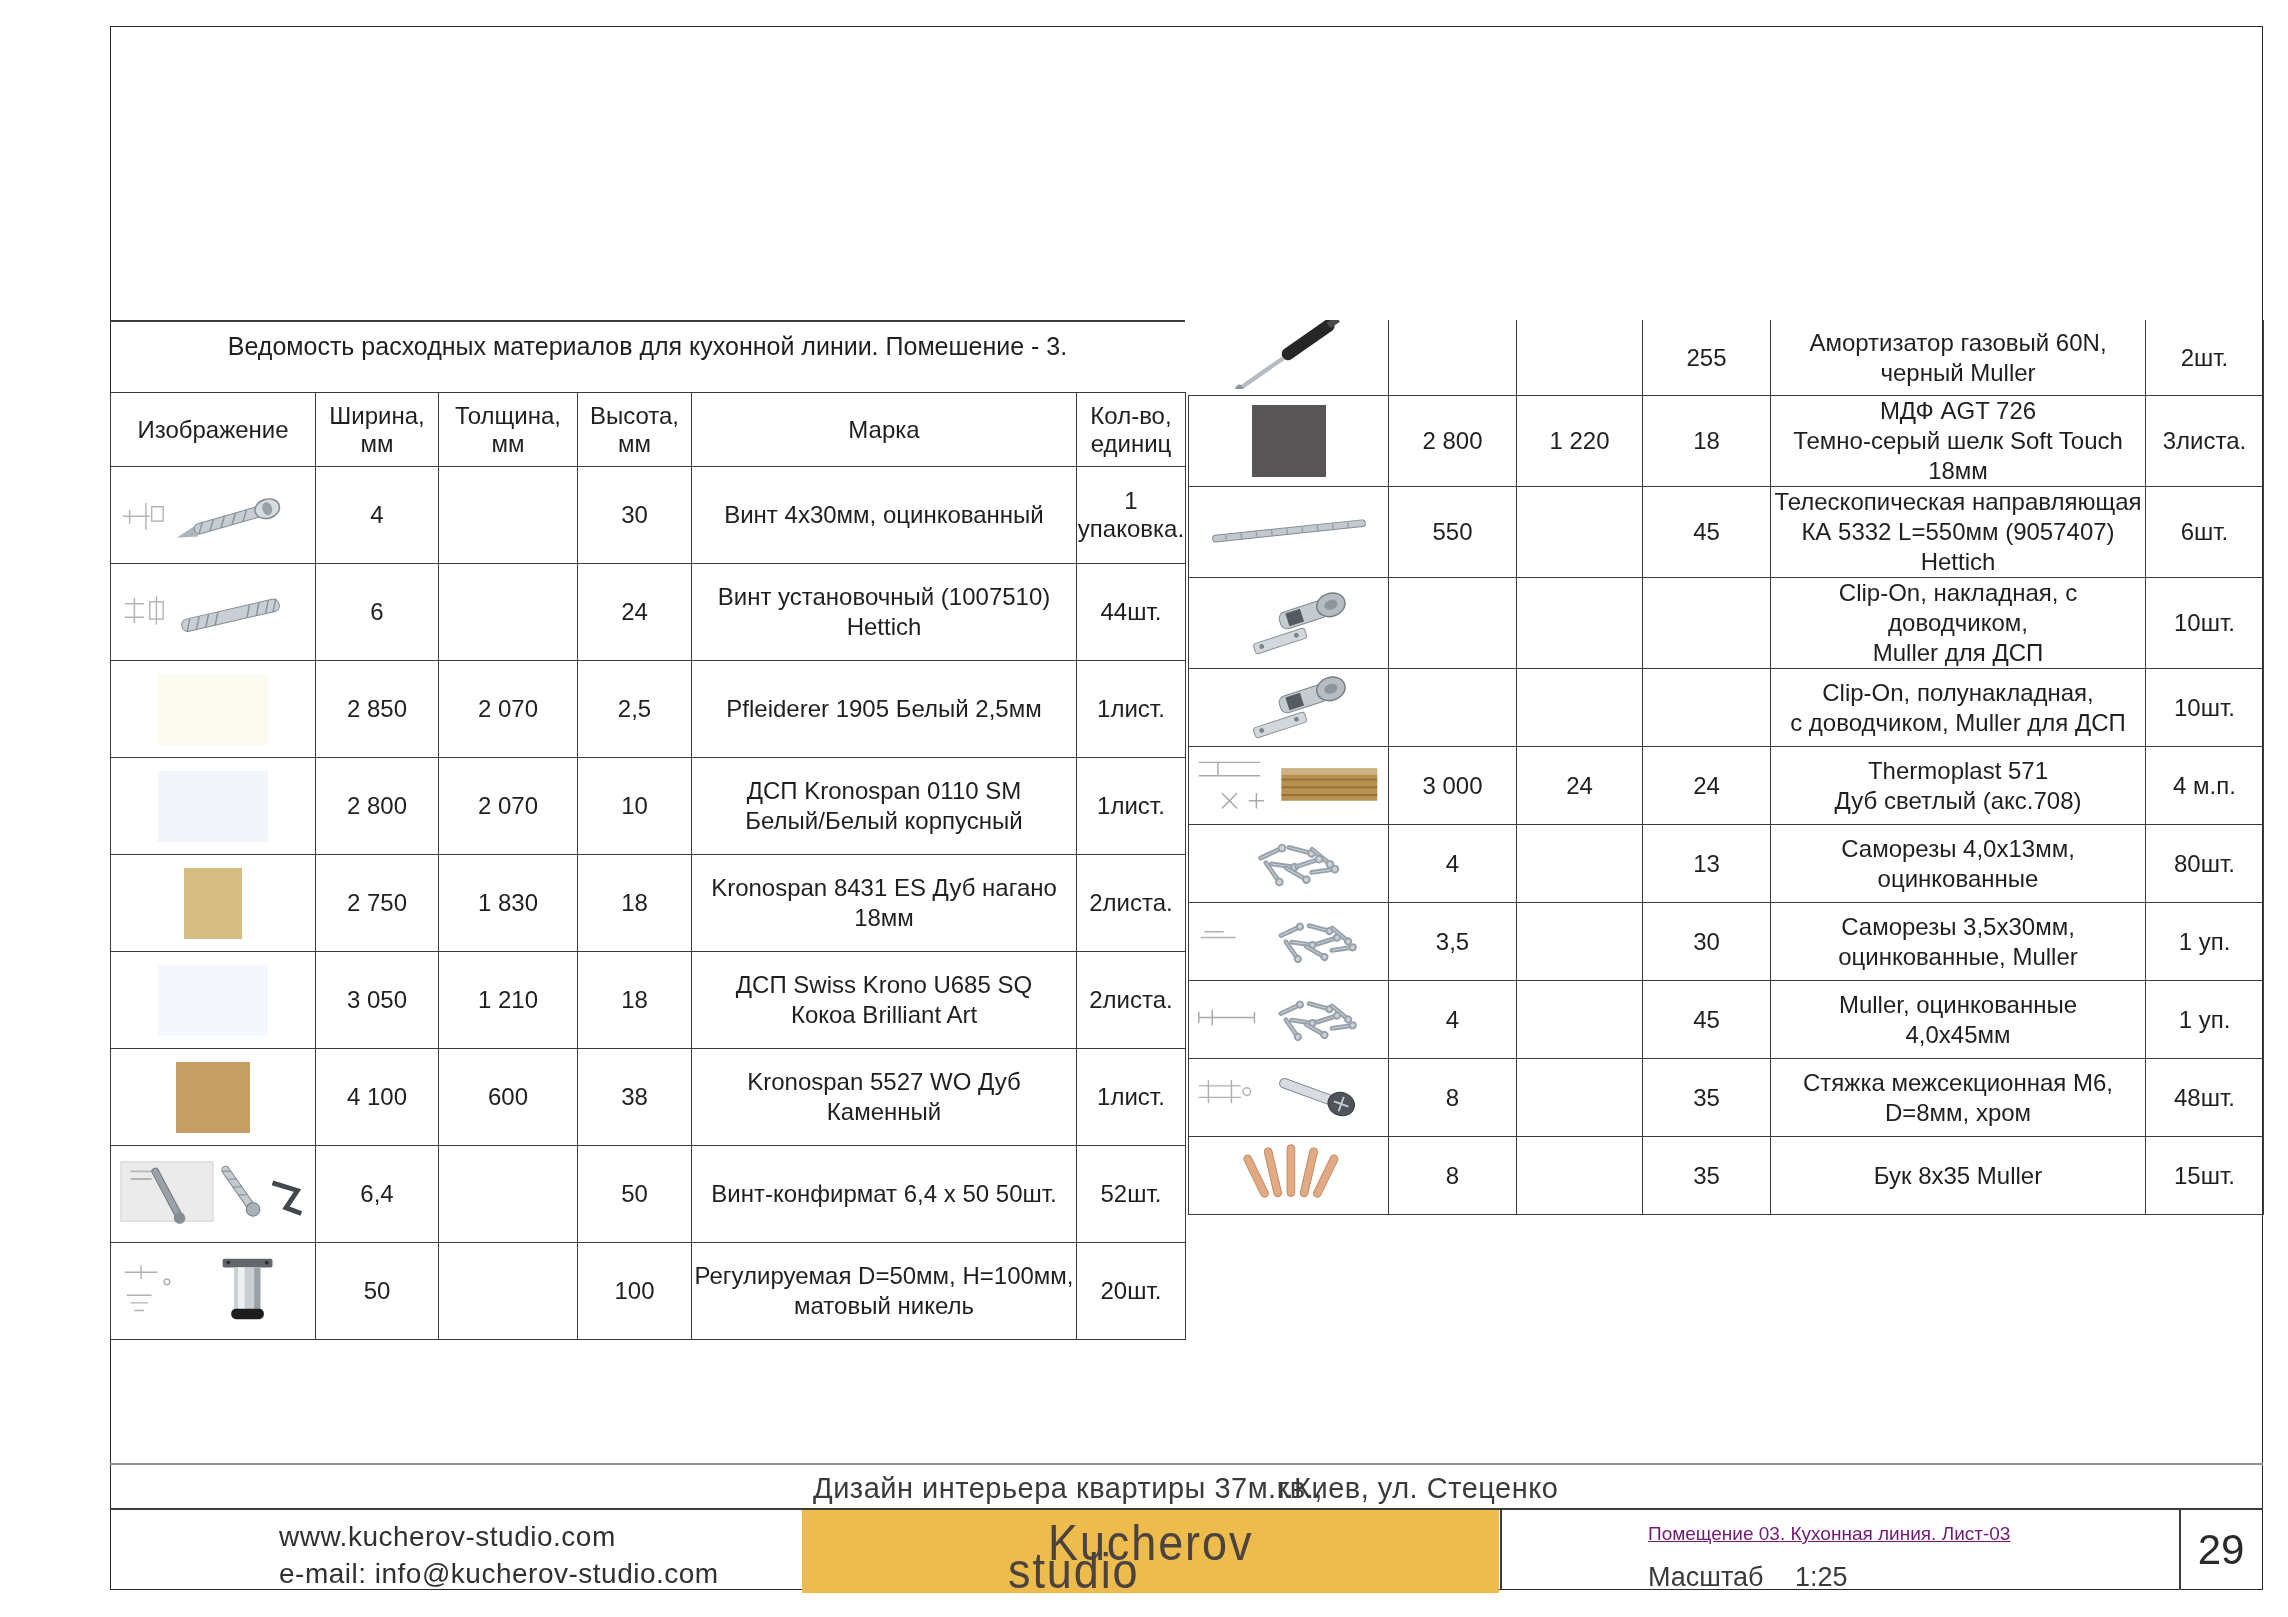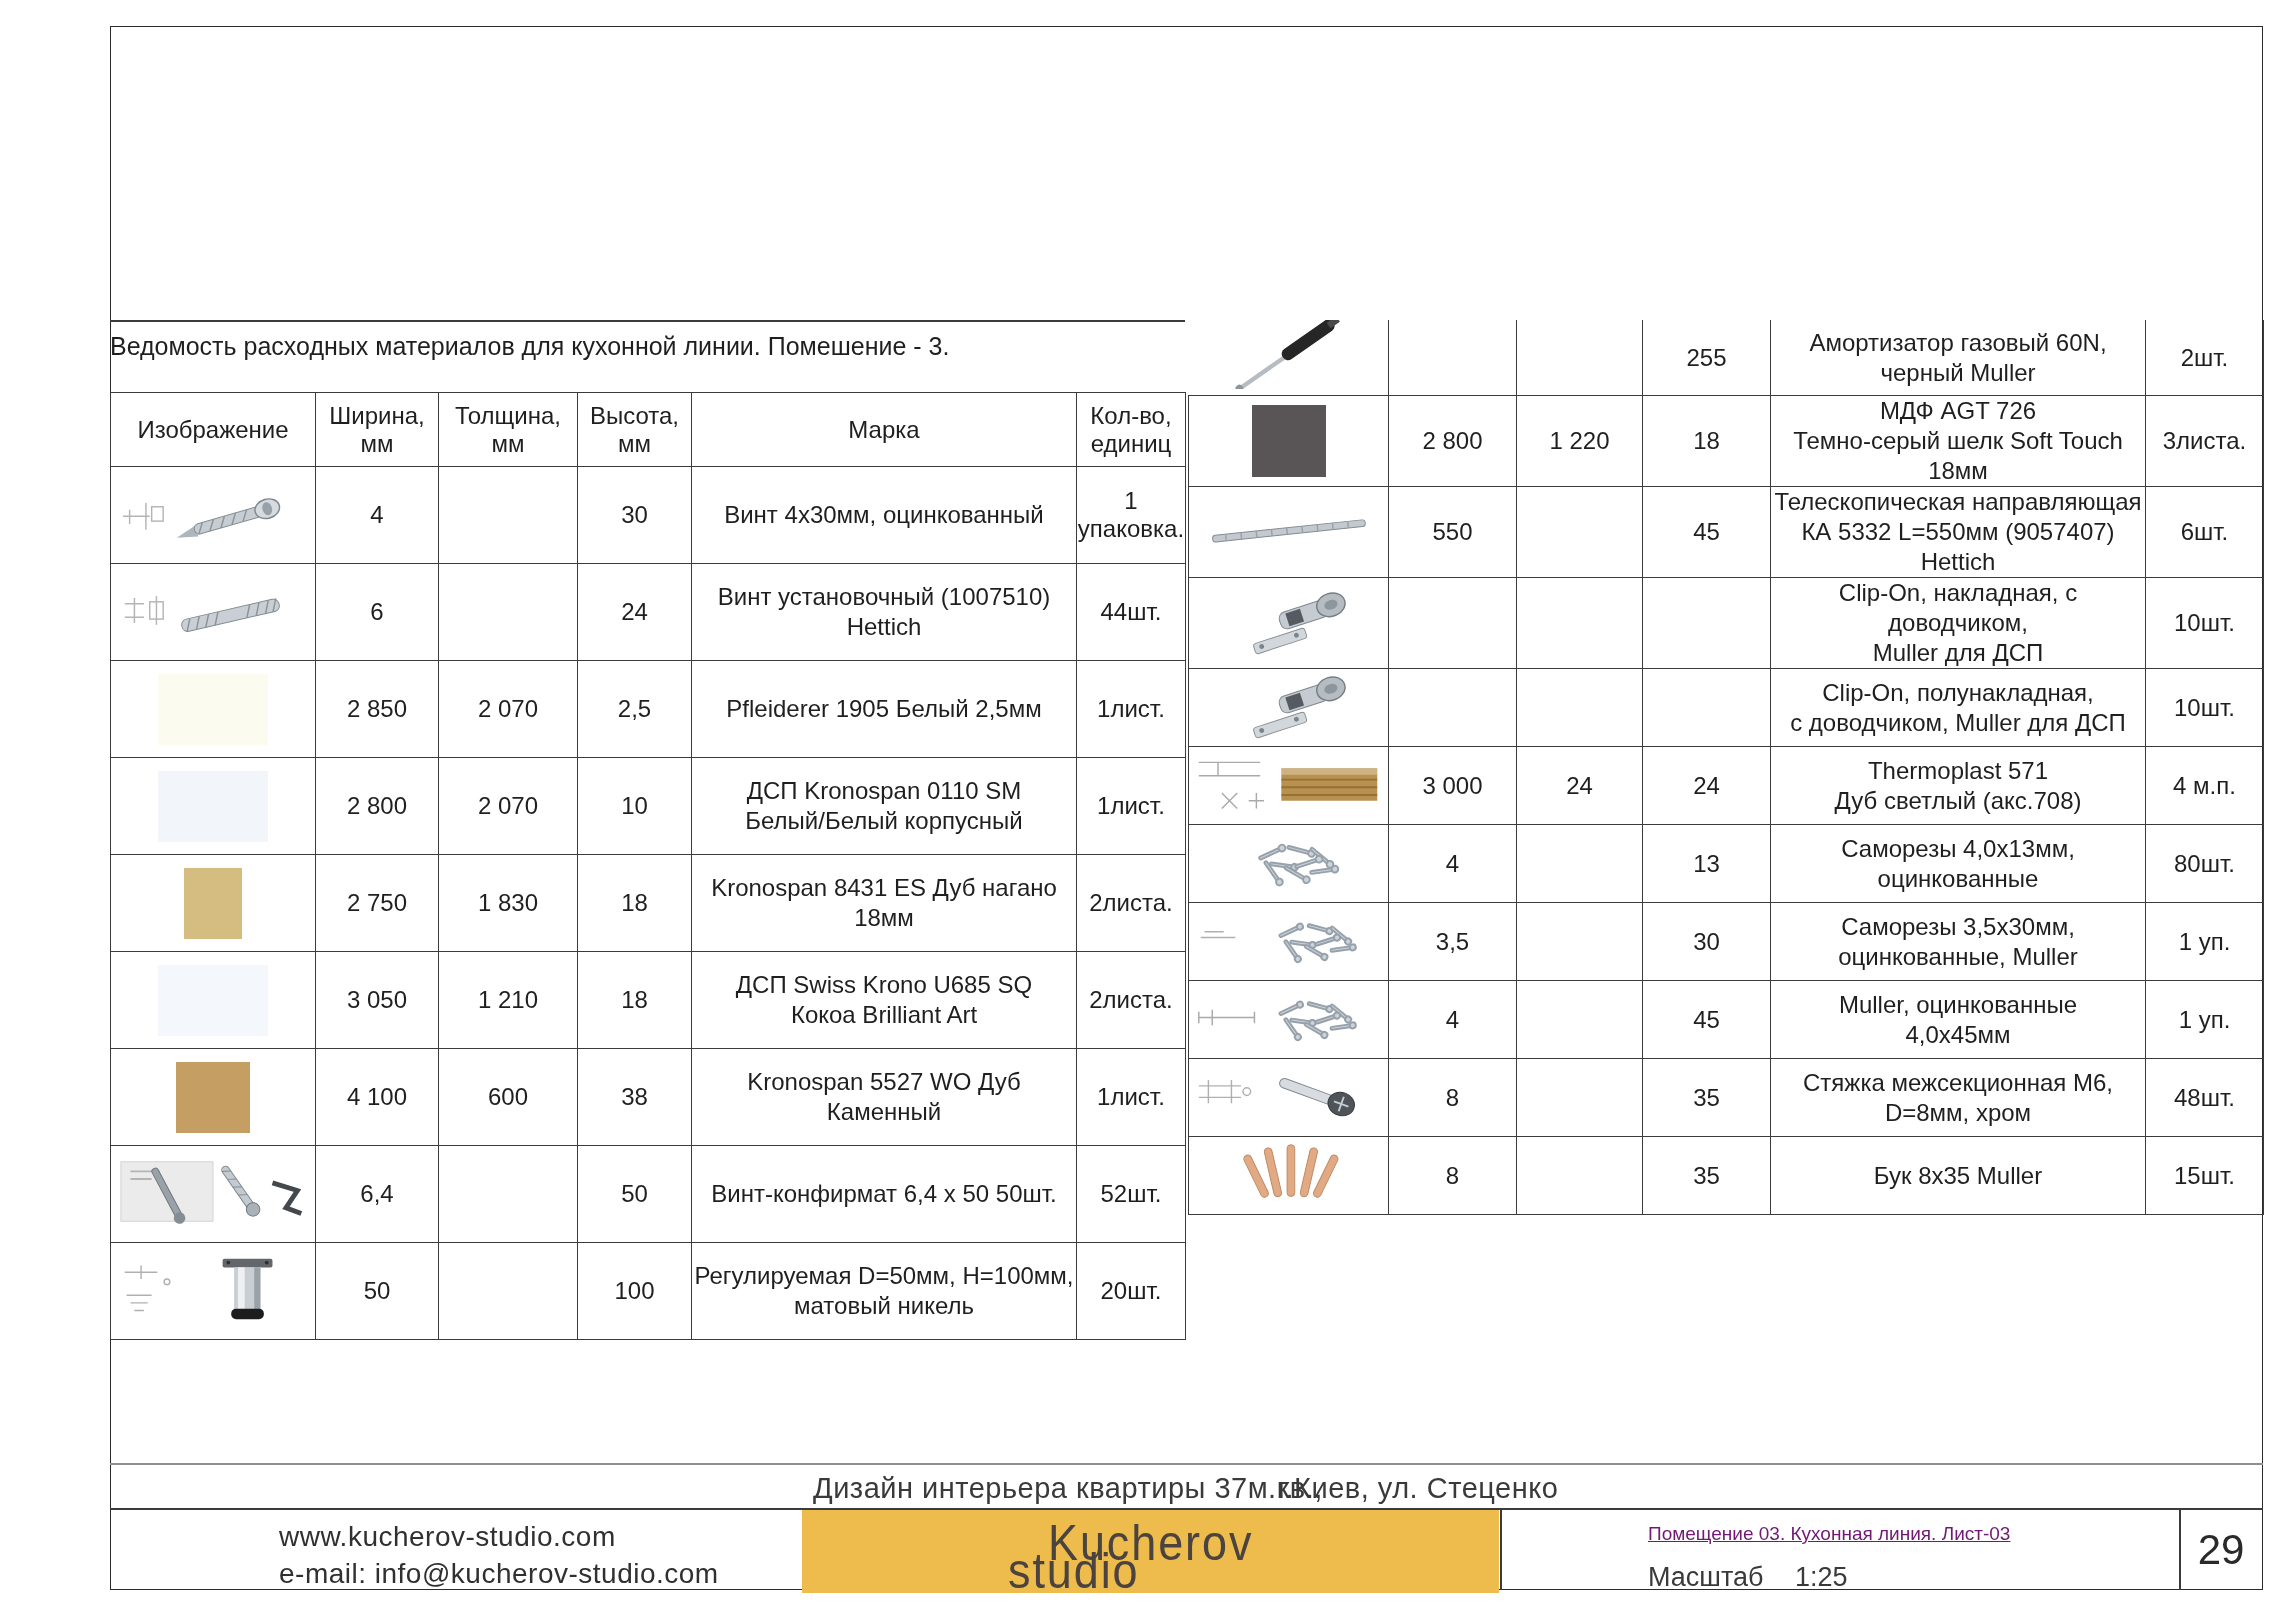--- a/index.html
+++ b/index.html
@@ -4,21 +4,21 @@
 <style>
   html,body{margin:0;padding:0;background:#ffffff;}
   #canvas{position:relative;width:2288px;height:1618px;background:#ffffff;
           font-family:"Liberation Sans", sans-serif;color:#1f1f1f;overflow:hidden;}
   .abs{position:absolute;}
   #page-frame{left:110px;top:26px;width:2153px;height:1564px;border:1.9px solid #2b2b2b;box-sizing:border-box;}
   .hline{height:1.9px;background:#3b3b3b;}
   .vline{width:1.9px;background:#3b3b3b;}
 
   
-  #title-block{left:110px;top:330px;width:1075px;text-align:left;font-size:25px;line-height:32px;}
+  #title-block{left:110px;top:330px;width:1075px;text-align:center;font-size:25px;line-height:32px;}
 
   
   table.spec{position:absolute;border-collapse:collapse;table-layout:fixed;}
   table.spec td,table.spec th{border:1.9px solid #3b3b3b;vertical-align:middle;
       font-size:24px;font-weight:normal;padding:0;overflow:hidden;}
   #left-table{left:110px;top:392px;width:1075px;}
   #right-table{left:1188px;top:320px;width:1074px;}
   #left-table tr{height:97px;}
   #left-table tr.hdr{height:74px;padding-left:47px;}
   #right-table tr{height:75px;}

